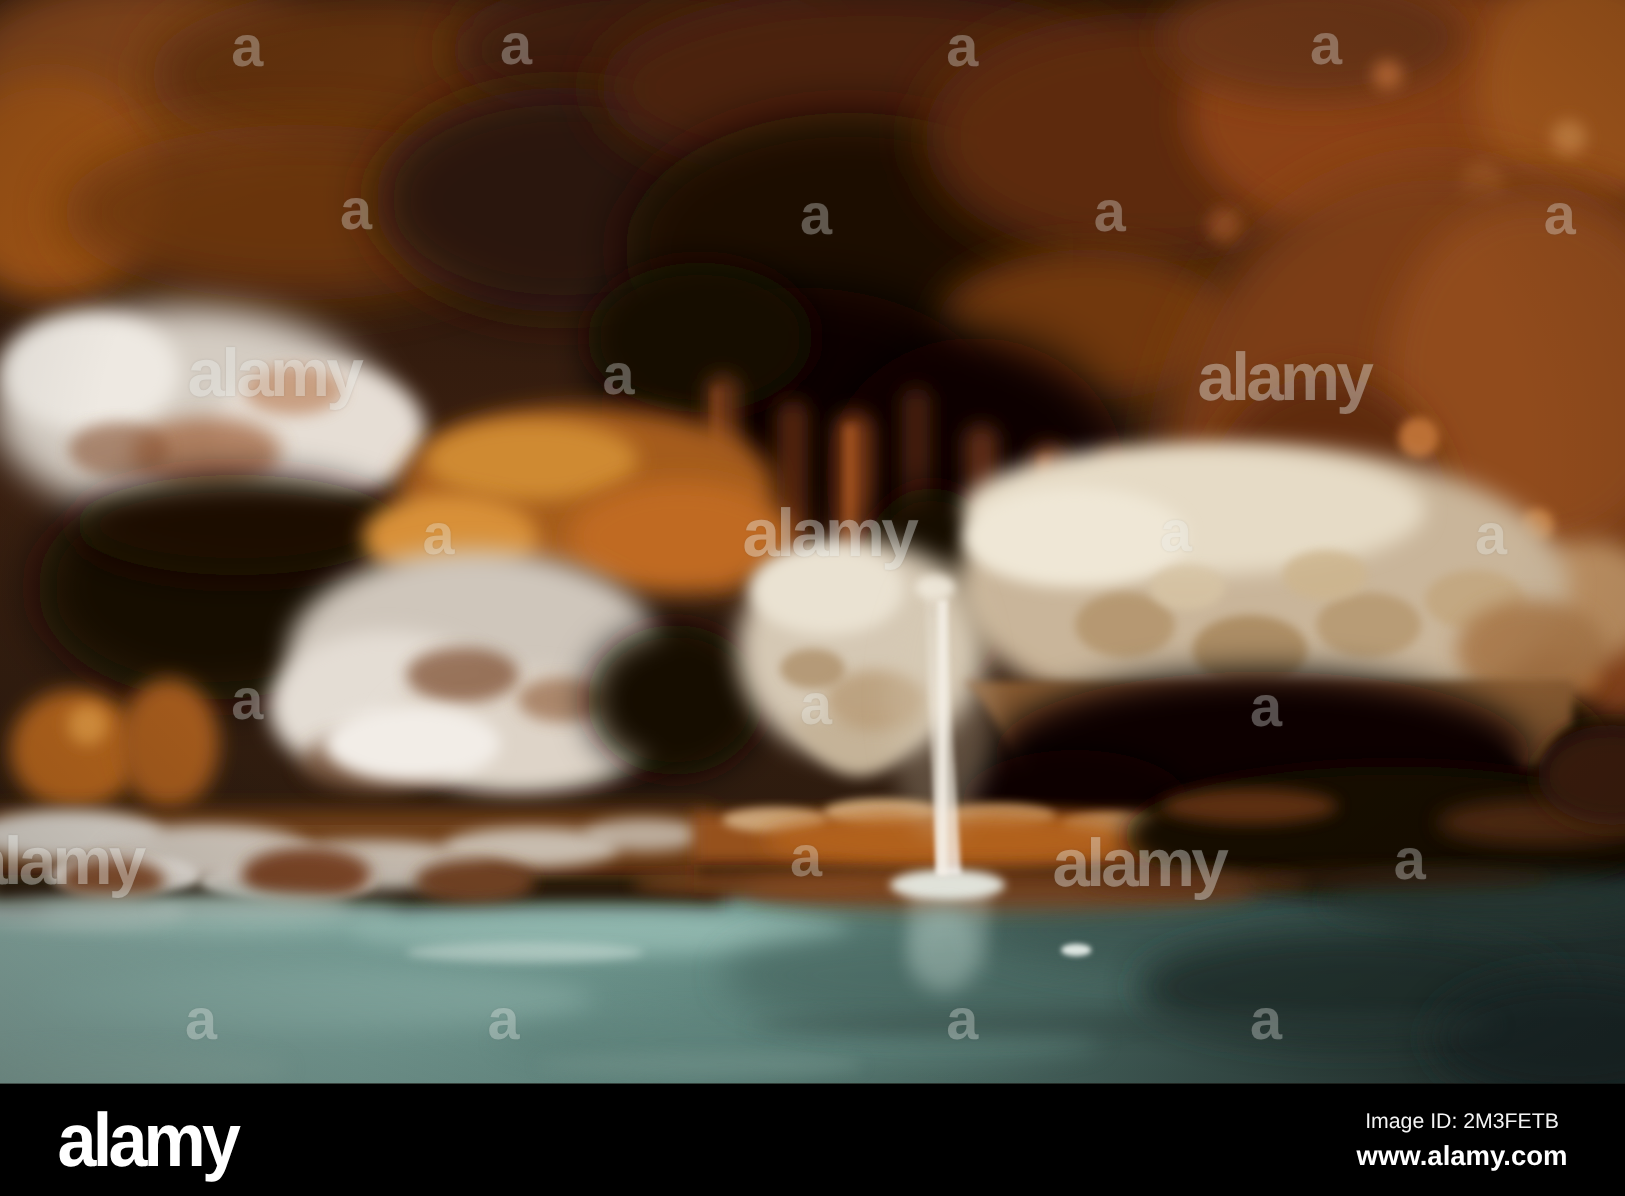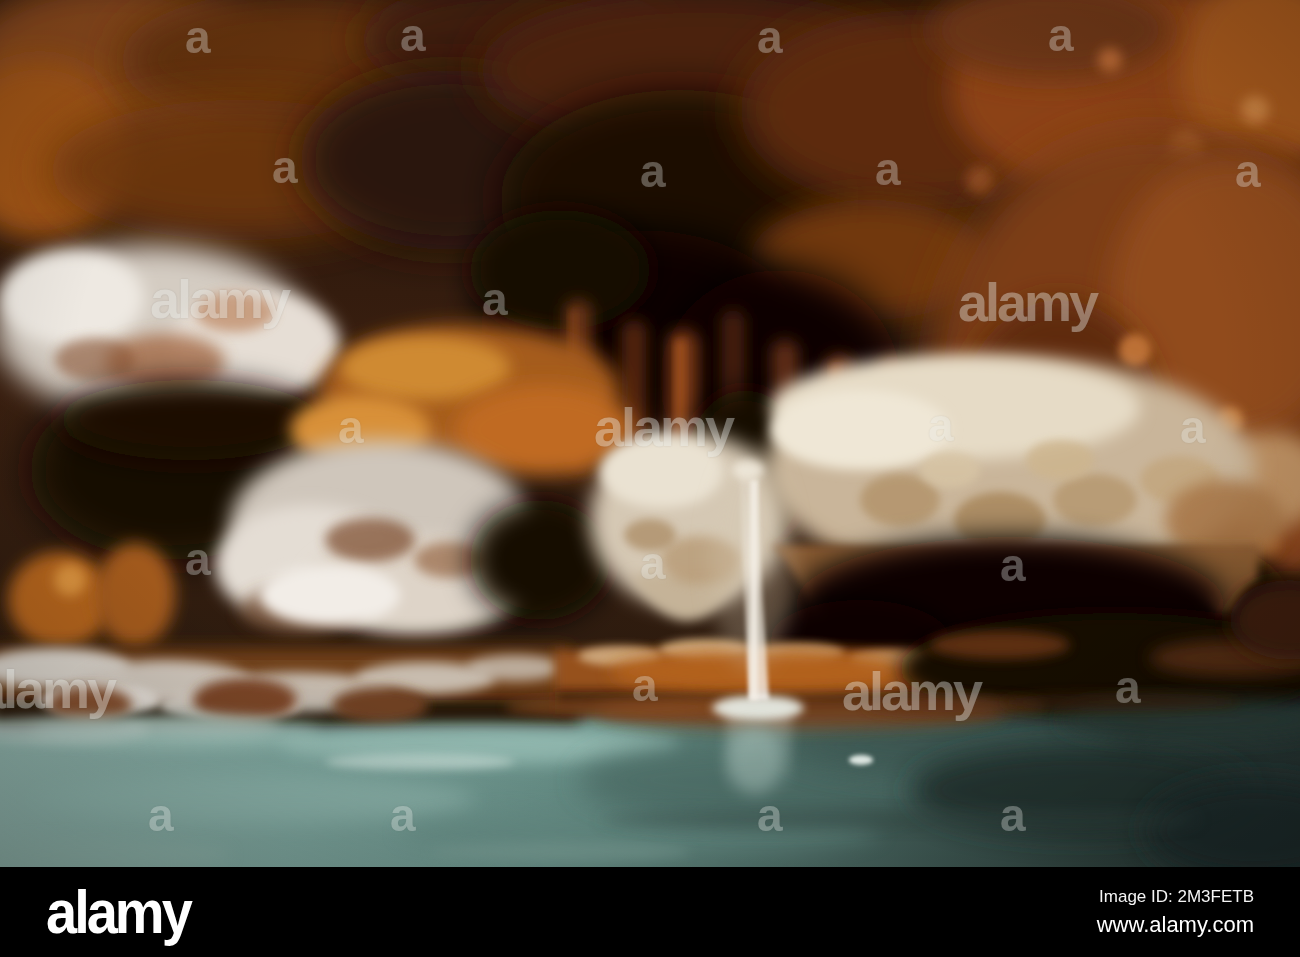--- a/index.html
+++ b/index.html
@@ -12,24 +12,24 @@
          pointer-events:none;overflow:hidden;}
   .wm{position:absolute;font-family:"Liberation Sans",sans-serif;font-weight:700;
       color:#e9ece9;line-height:1;text-shadow:0 0 2px rgba(70,70,70,.45);}
   .wm-a{font-size:46px;opacity:.33;}
   .wm-alamy{font-size:54px;opacity:.40;letter-spacing:-3px;}
   .footer{position:absolute;left:0;bottom:0;width:1300px;height:90px;background:#000;
           display:flex;align-items:center;justify-content:space-between;
           padding:0 46px;box-sizing:border-box;}
   .footer-logo{font-weight:700;font-size:56px;color:#fff;letter-spacing:-3px;
                line-height:1;transform:scaleY(1.08);}
-  .footer-right{text-align:right;color:#fff;}
+  .footer-right{text-align:center;color:#fff;}
   .footer-id{font-size:17px;font-weight:400;opacity:.96;margin-bottom:5px;
              font-family:"Liberation Sans",sans-serif;}
-  .footer-url{font-size:22px;font-weight:400;}
+  .footer-url{font-size:22px;font-weight:700;}
 </style>
 </head>
 <body>
 
 <div class="photo">
 <svg viewBox="0 0 1300 867" preserveAspectRatio="none">
   <defs>
     <linearGradient id="baseGrad" x1="0" y1="0" x2="0" y2="1">
       <stop offset="0" stop-color="#1f1008"></stop>
           <stop offset="0.55" stop-color="#3b2010"></stop>

